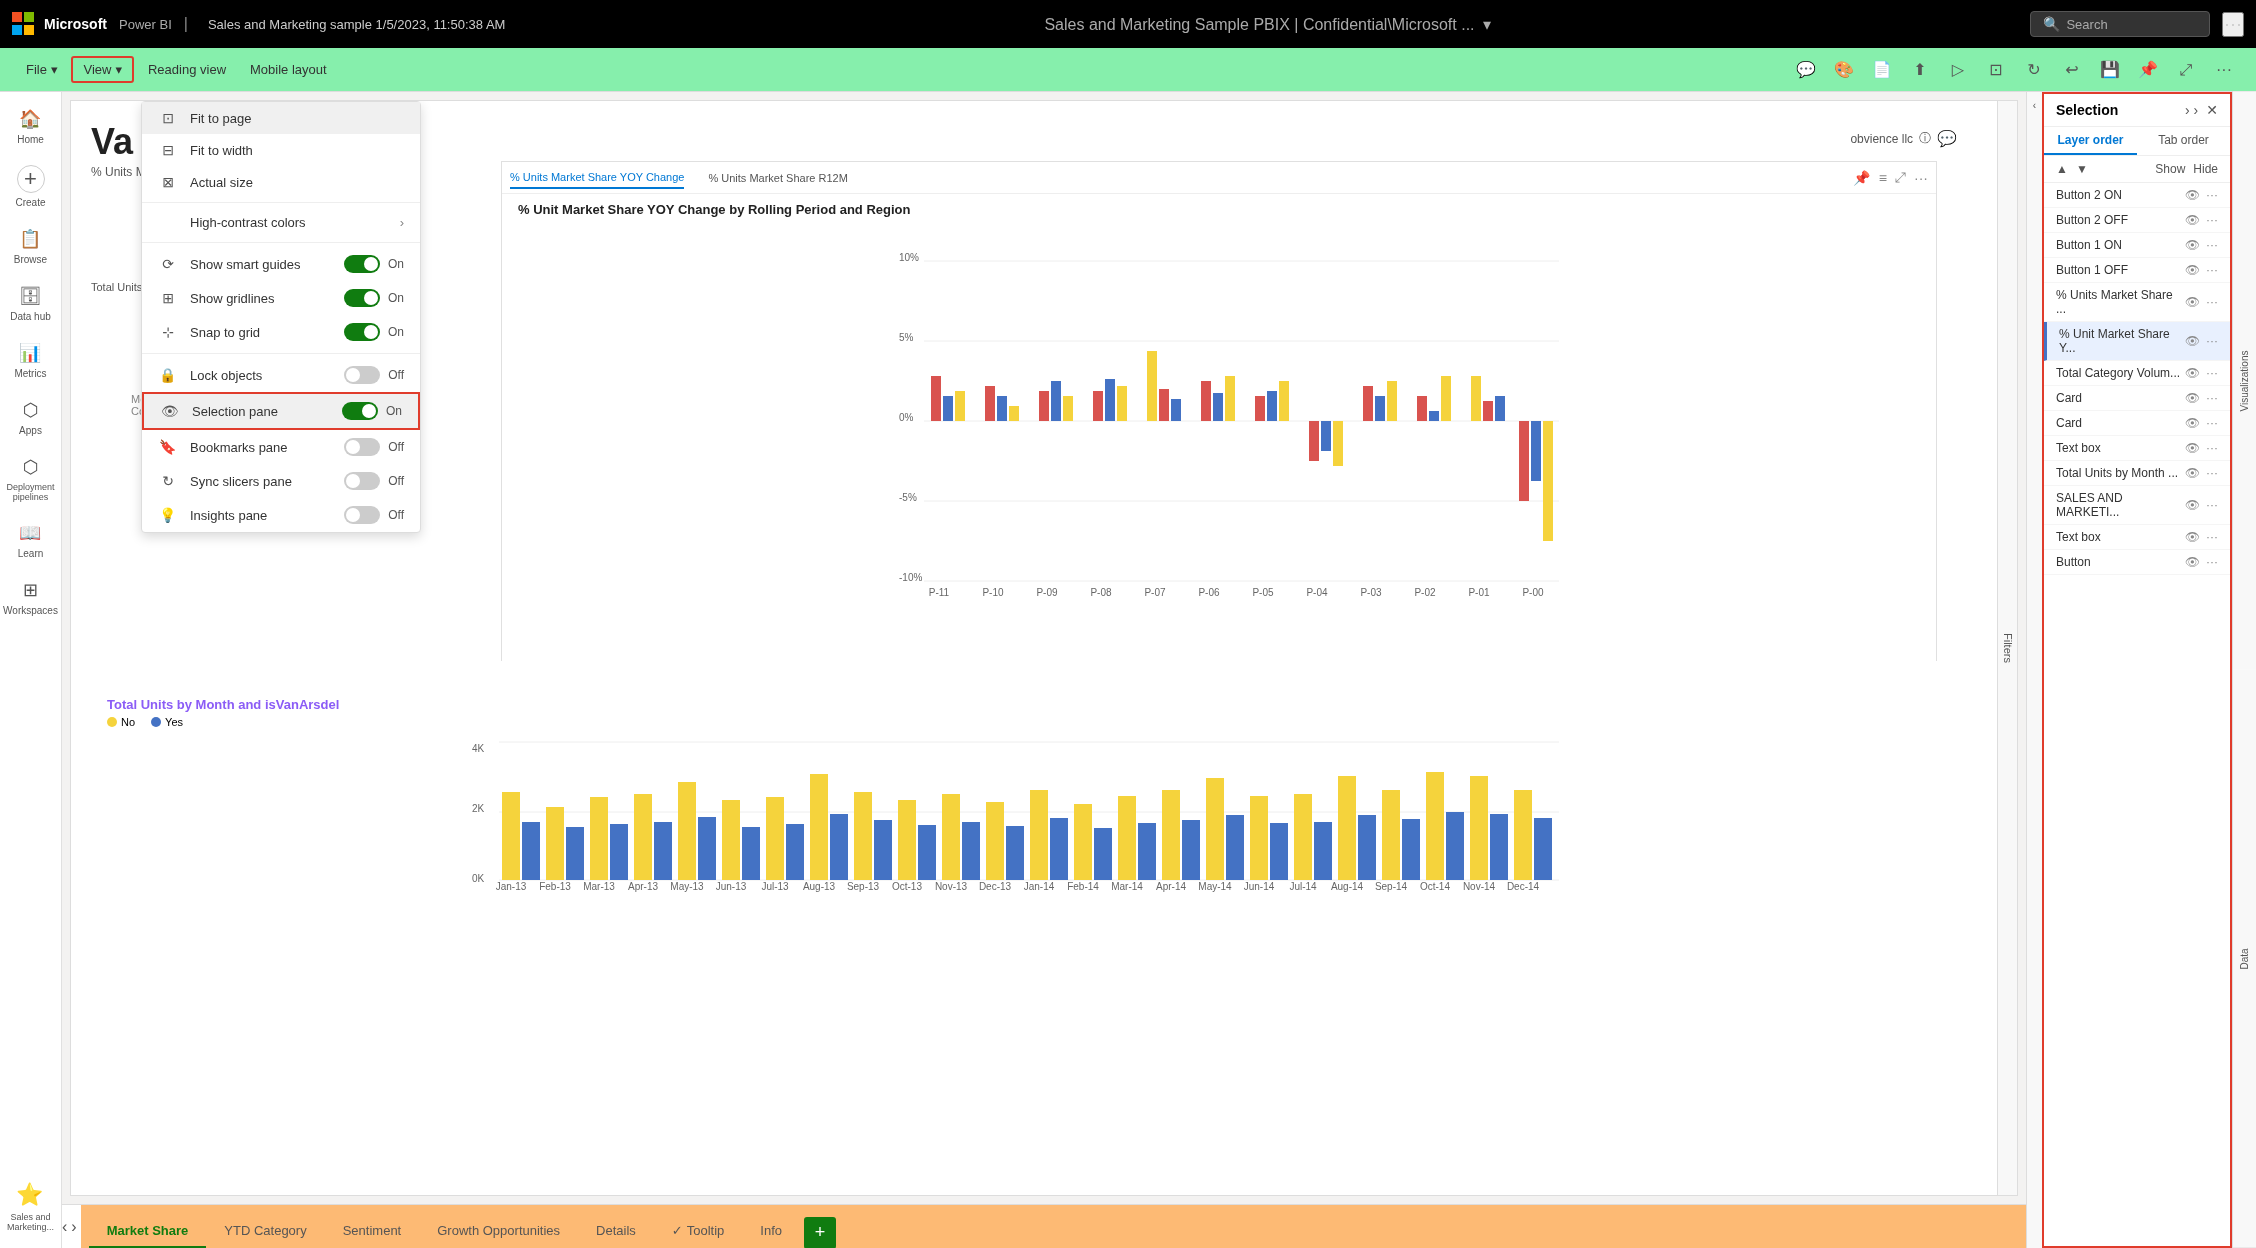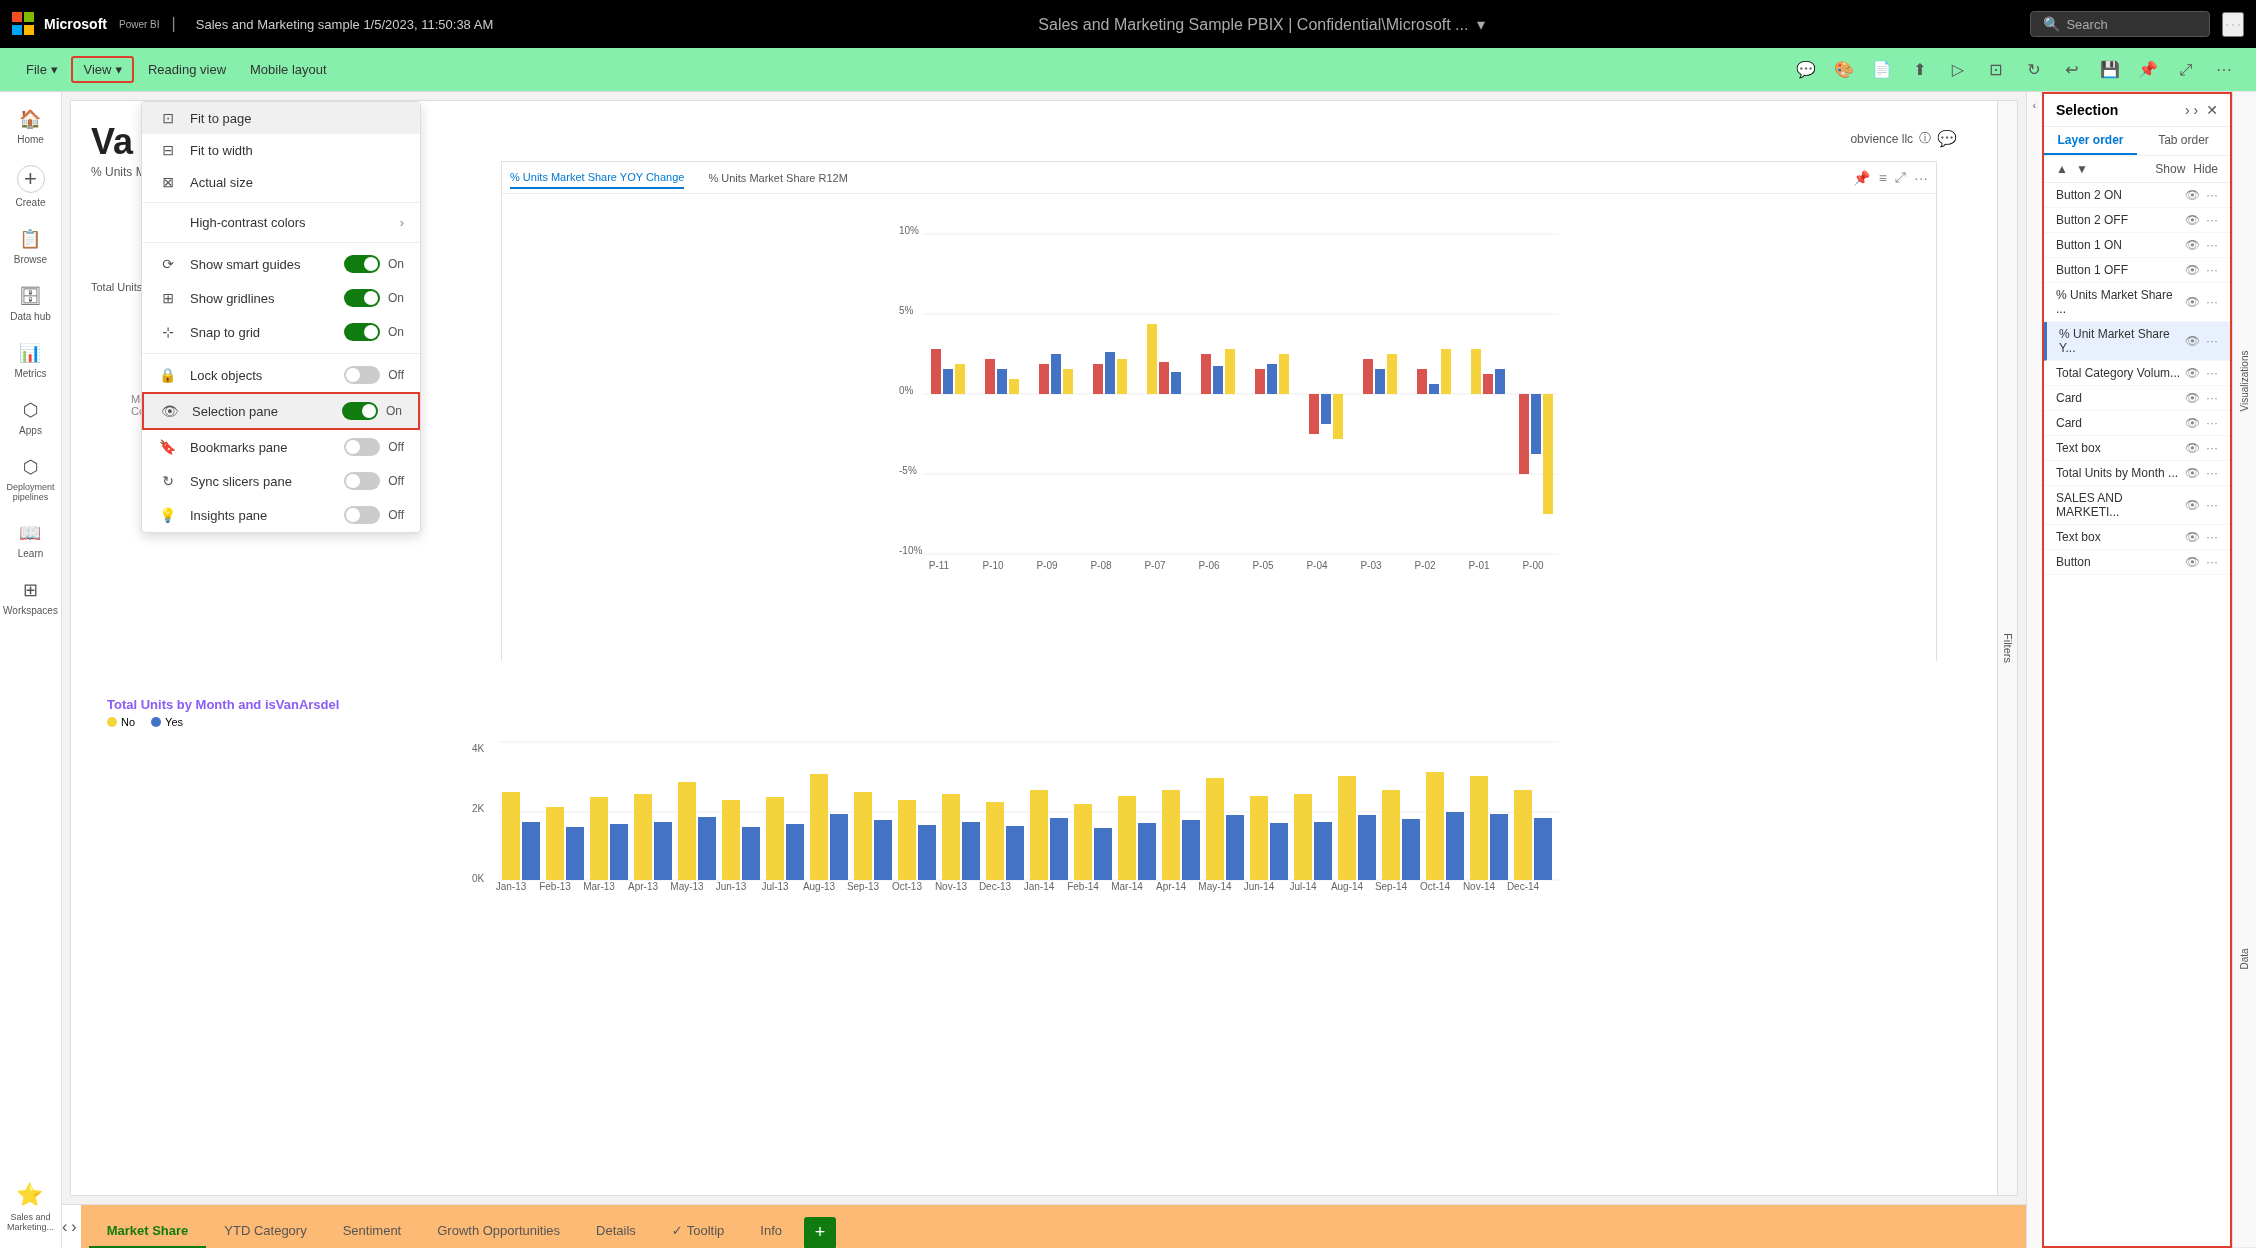--- a/index.html
+++ b/index.html
@@ -279,21 +279,21 @@
 
 <div class="topbar">
   <div class="topbar-logo">
     <div class="ms-logo">
       <span class="r"></span>
         <span class="g"></span>
       <span class="b"></span>
         <span class="y"></span>
     </div>
     <span style="color:#fff;font-weight:600;font-size:14px">Microsoft</span>
-    <span style="color:#aaa;font-size:10px;margin-left:4px">Power BI</span>
+    <span style="color:#aaa;font-size:13px;margin-left:4px">Power BI</span>
   </div>
   <span style="color:#888;font-size:16px">|</span>
   <span class="topbar-title">Sales and Marketing sample 1/5/2023, 11:50:38 AM</span>
   <span style="flex:1;text-align:center;font-size:16px;color:#aaa">
     <span>Sales and Marketing Sample PBIX | Confidential\Microsoft ...</span>
     <span style="margin-left:4px;cursor:pointer">▾</span>
   </span>
   <div class="topbar-search">
     <span style="color:#aaa">🔍</span>
     <span style="color:#aaa;font-size:13px">Search</span>
@@ -397,20 +397,21 @@
           
           <div style="display:flex;align-items:center;padding:0 8px;border-bottom:1px solid #eee;height:32px;gap:8px;">
             <span style="font-size:11px;color:#0078d4;border-bottom:2px solid #0078d4;padding:4px 0;cursor:pointer">% Units Market Share YOY Change</span>
             <span style="font-size:11px;color:#555;padding:4px 0;cursor:pointer;margin-left:16px;">% Units Market Share R12M</span>
             <span style="margin-left:auto;cursor:pointer;color:#888;font-size:14px;">📌</span>
             <span style="cursor:pointer;color:#888;font-size:14px;">≡</span>
             <span style="cursor:pointer;color:#888;font-size:14px;">⤢</span>
             <span style="cursor:pointer;color:#888;font-size:14px;">···</span>
           </div>
           
+          <div style="padding:8px 16px 4px;font-size:13px;font-weight:600;color:#222">% Unit Market Share YOY Change by Rolling Period and Region</div>
           
           
           <svg width="100%" height="380" viewBox="0 0 700 380">
 
             <text x="30" y="40" class="axis-text">10%</text>
             <text x="30" y="120" class="axis-text">5%</text>
             <text x="30" y="200" class="axis-text">0%</text>
             <text x="30" y="280" class="axis-text">-5%</text>
             <text x="30" y="360" class="axis-text">-10%</text>
 

